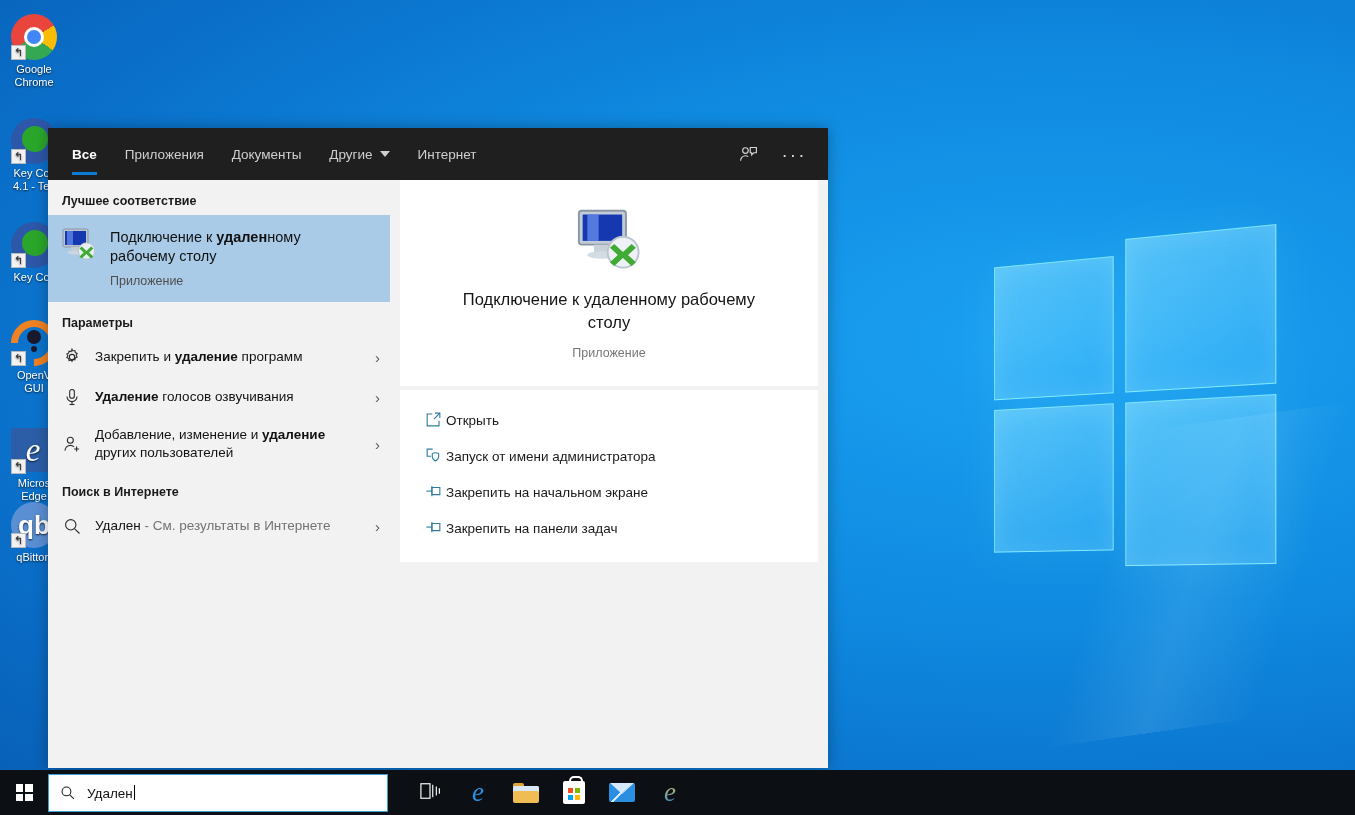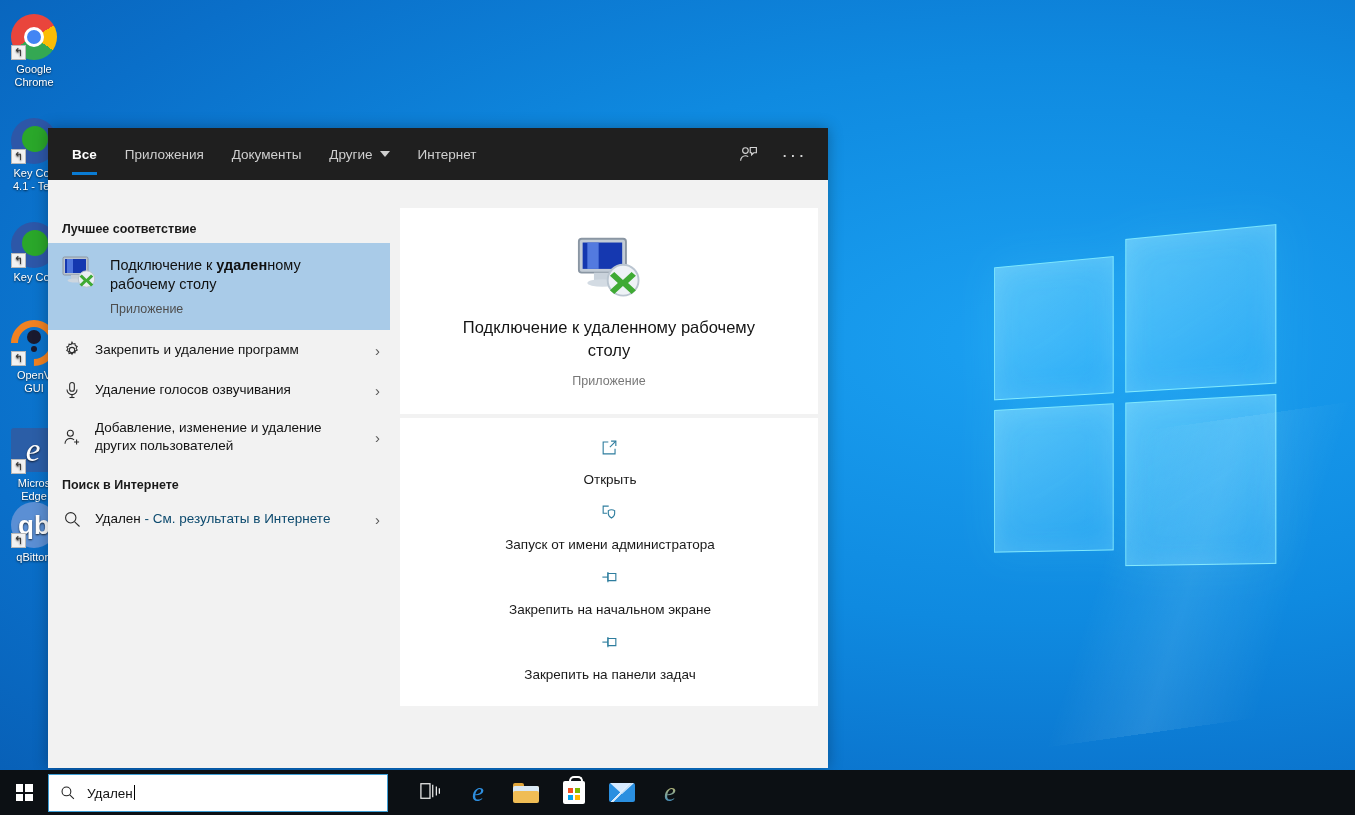--- a/index.html
+++ b/index.html
@@ -121,21 +121,21 @@
   }
   .hdr-right { margin-left: auto; display: flex; align-items: center; gap: 6px; }
   .hdr-btn {
     width: 40px; height: 38px; display: flex;
     align-items: center; justify-content: center;
     color: #d6d6d6; cursor: default;
   }
   .dots { font-size: 19px; letter-spacing: 2px; line-height: 1; color:#d6d6d6; }
 
   
-  .fly-body { flex: 1; display: flex; min-height: 0; margin-top: 28px; }
+  .fly-body { flex: 1; display: flex; min-height: 0; }
   .col-left {
     width: 342px; background: #f2f2f2;
     flex: none; overflow: hidden;
   }
   .col-gap { width: 10px; background: #f2f2f2; flex: none; }
   .col-right {
     flex: 1; background: #f2f2f2;
     padding: 0 10px 0 0;
     display: flex; flex-direction: column; gap: 4px;
     min-width: 0;
@@ -162,42 +162,42 @@
   .best-sub { font-size: 12.5px; color: #4e4e4e; margin-top: 8px; }
 
   
   .srow {
     display: flex; align-items: center; gap: 13px;
     padding: 9px 10px 9px 14px; cursor: default;
     min-height: 40px;
   }
   .srow .sicon { width: 20px; height: 20px; flex: none; color: #2b2b2b; }
   .srow .slabel { font-size: 13.5px; color: #121212; line-height: 18px; flex: 1; }
-  .srow .slabel b { font-weight: normal; text-align: center; }
+  .srow .slabel b { font-weight: bold; text-align: center; }
   .chev {
     width: 16px; flex: none; color: #5a5a5a; font-size: 15px;
     text-align: right; line-height: 1;
   }
-  .srow .sub { color:#0c4a6e; }
+  .srow .sub { color:#737373; }
 
   
   .card {
     background: #fff; flex: none;
   }
   .card-preview { padding: 28px 18px 26px; text-align: center; }
   .prev-icon { width: 64px; height: 62px; margin: 0 auto 18px; position: relative; }
   .prev-title {
     font-size: 16.5px; color: #141414; line-height: 23px;
     max-width: 330px; margin: 0 auto;
   }
   .prev-sub { font-size: 12.5px; color: #777; margin-top: 12px; }
   .card-actions { padding: 12px 0 16px; }
   .arow {
-    display: flex; align-items: center; gap: 14px;
-    padding: 8px 22px 8px 24px; cursor: default; flex-direction: column;
+    display: flex; align-items: center; gap: 2px;
+    padding: 8px 22px 8px 24px; cursor: default;
   }
   .arow .aicon { width: 20px; height: 20px; flex: none; color: #2e7d9e; }
   .arow .alabel { font-size: 13.5px; color: #1a1a1a; }
 
   
   #taskbar {
     position: absolute; left: 0; bottom: 0;
     width: 1355px; height: 45px;
     background: #0c1014;
     display: flex; align-items: center;
@@ -359,20 +359,21 @@
             <circle cx="24.5" cy="23" r="8.2" fill="#e9eef3" stroke="#b7c2cd"></circle>
             <path d="M19.8 18.6l4.6 4.3 4.6-4.3 2.3 2-4.2 3.9 4.2 3.9-2.3 2-4.6-4.3-4.6 4.3-2.3-2 4.2-3.9-4.2-3.9z" fill="#3faa34"></path>
           </svg>
         </div>
         <div class="best-txt">
           <div class="best-title"><span>Подключение к </span><b>удален</b><span>ному рабочему столу</span></div>
           <div class="best-sub">Приложение</div>
         </div>
       </div>
 
+      <div class="group-head">Параметры</div>
 
       <div class="srow">
         <span class="sicon">
           <svg width="20" height="20" viewBox="0 0 24 24" fill="none" stroke="currentColor" stroke-width="1.3">
             <circle cx="12" cy="12" r="3.2"></circle>
             <path d="M12 2.6l1.1 2.2 2.4-.5.5 2.4 2.2 1.1-1.3 2.1 1.3 2.1-2.2 1.1-.5 2.4-2.4-.5L12 17.2l-1.1-1.5-2.4.5-.5-2.4-2.2-1.1 1.3-2.1-1.3-2.1 2.2-1.1.5-2.4 2.4.5z"></path>
           </svg>
         </span>
         <span class="slabel"><span>Закрепить и </span><b>удаление</b><span> программ</span></span>
         <span class="chev">›</span>

